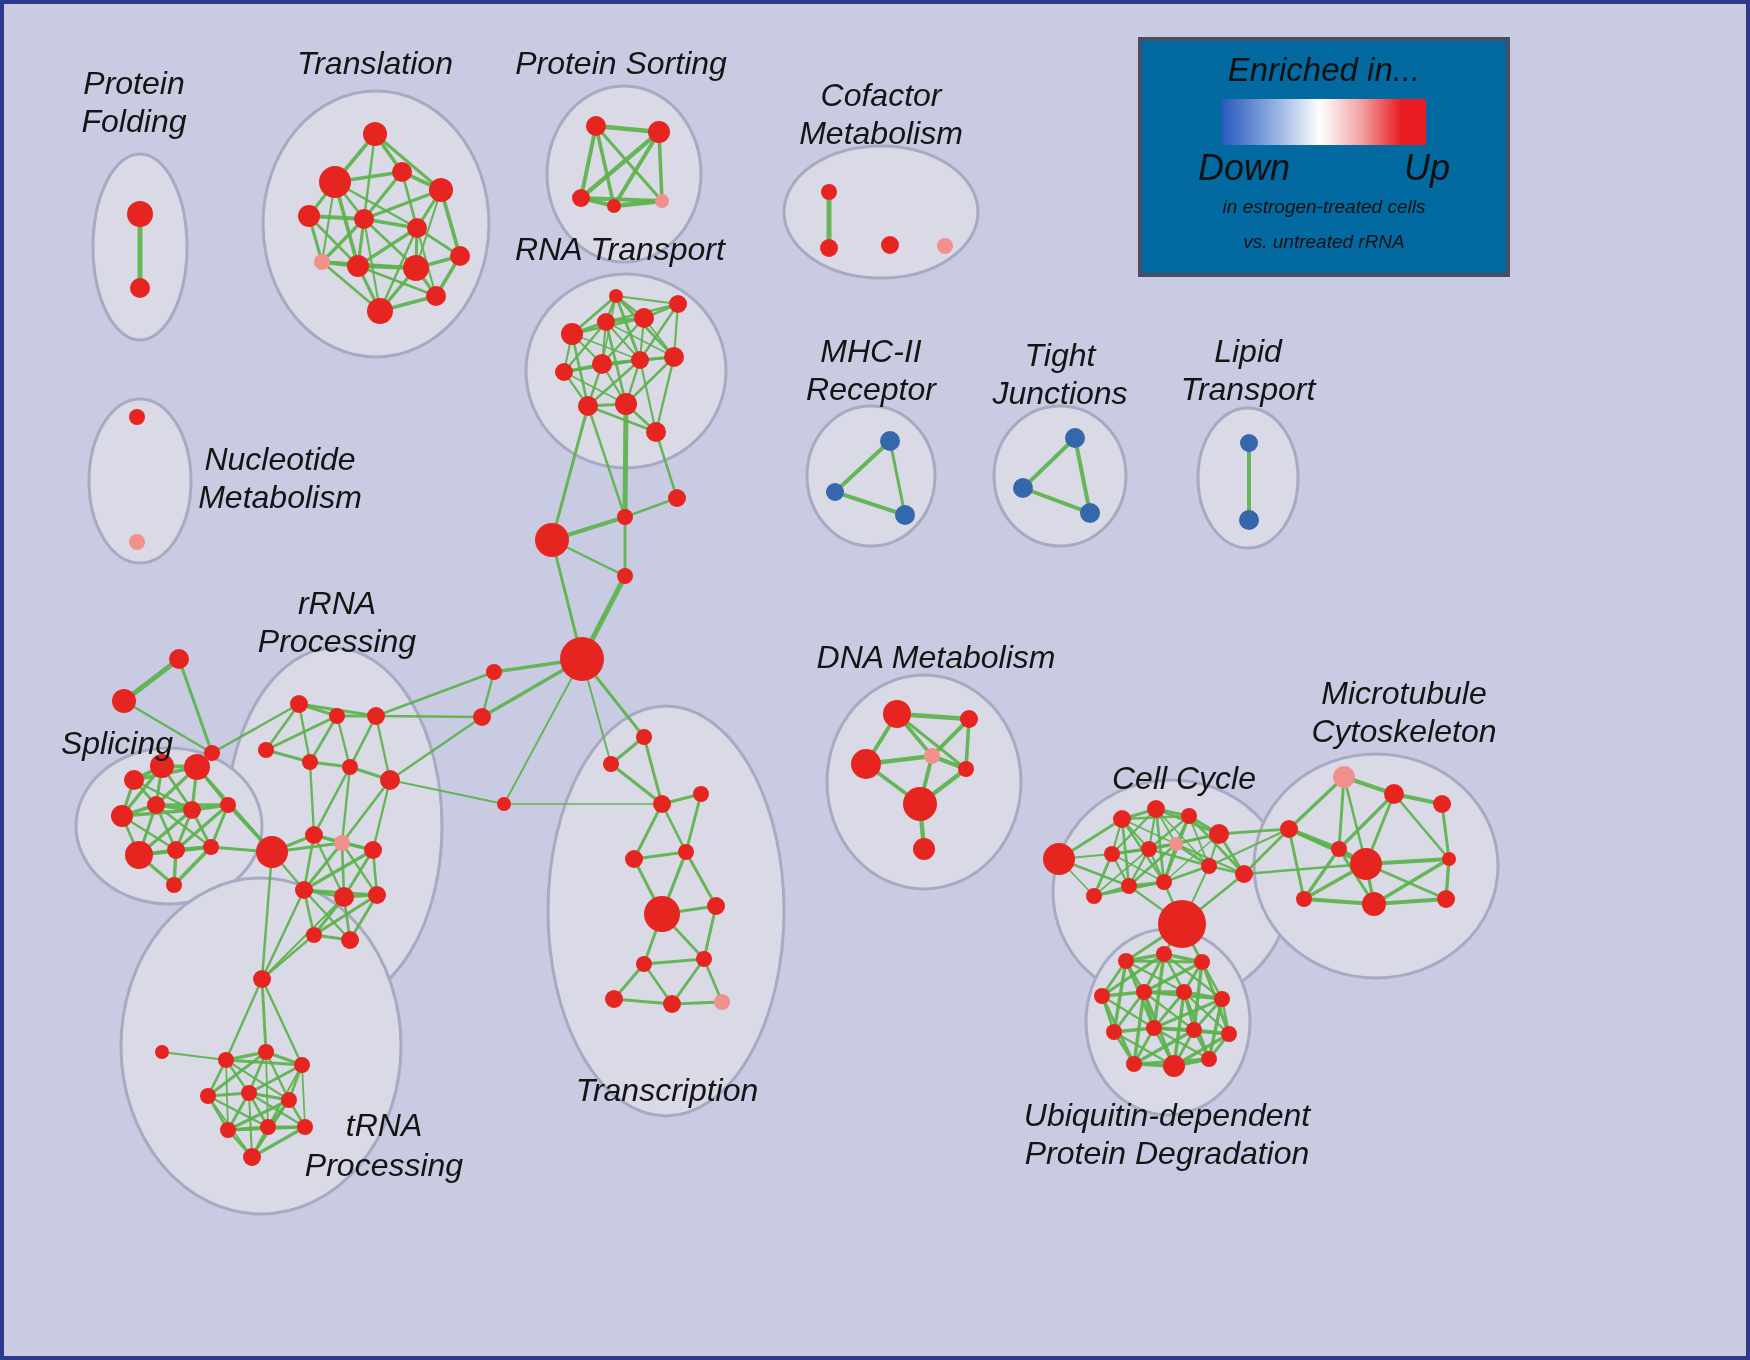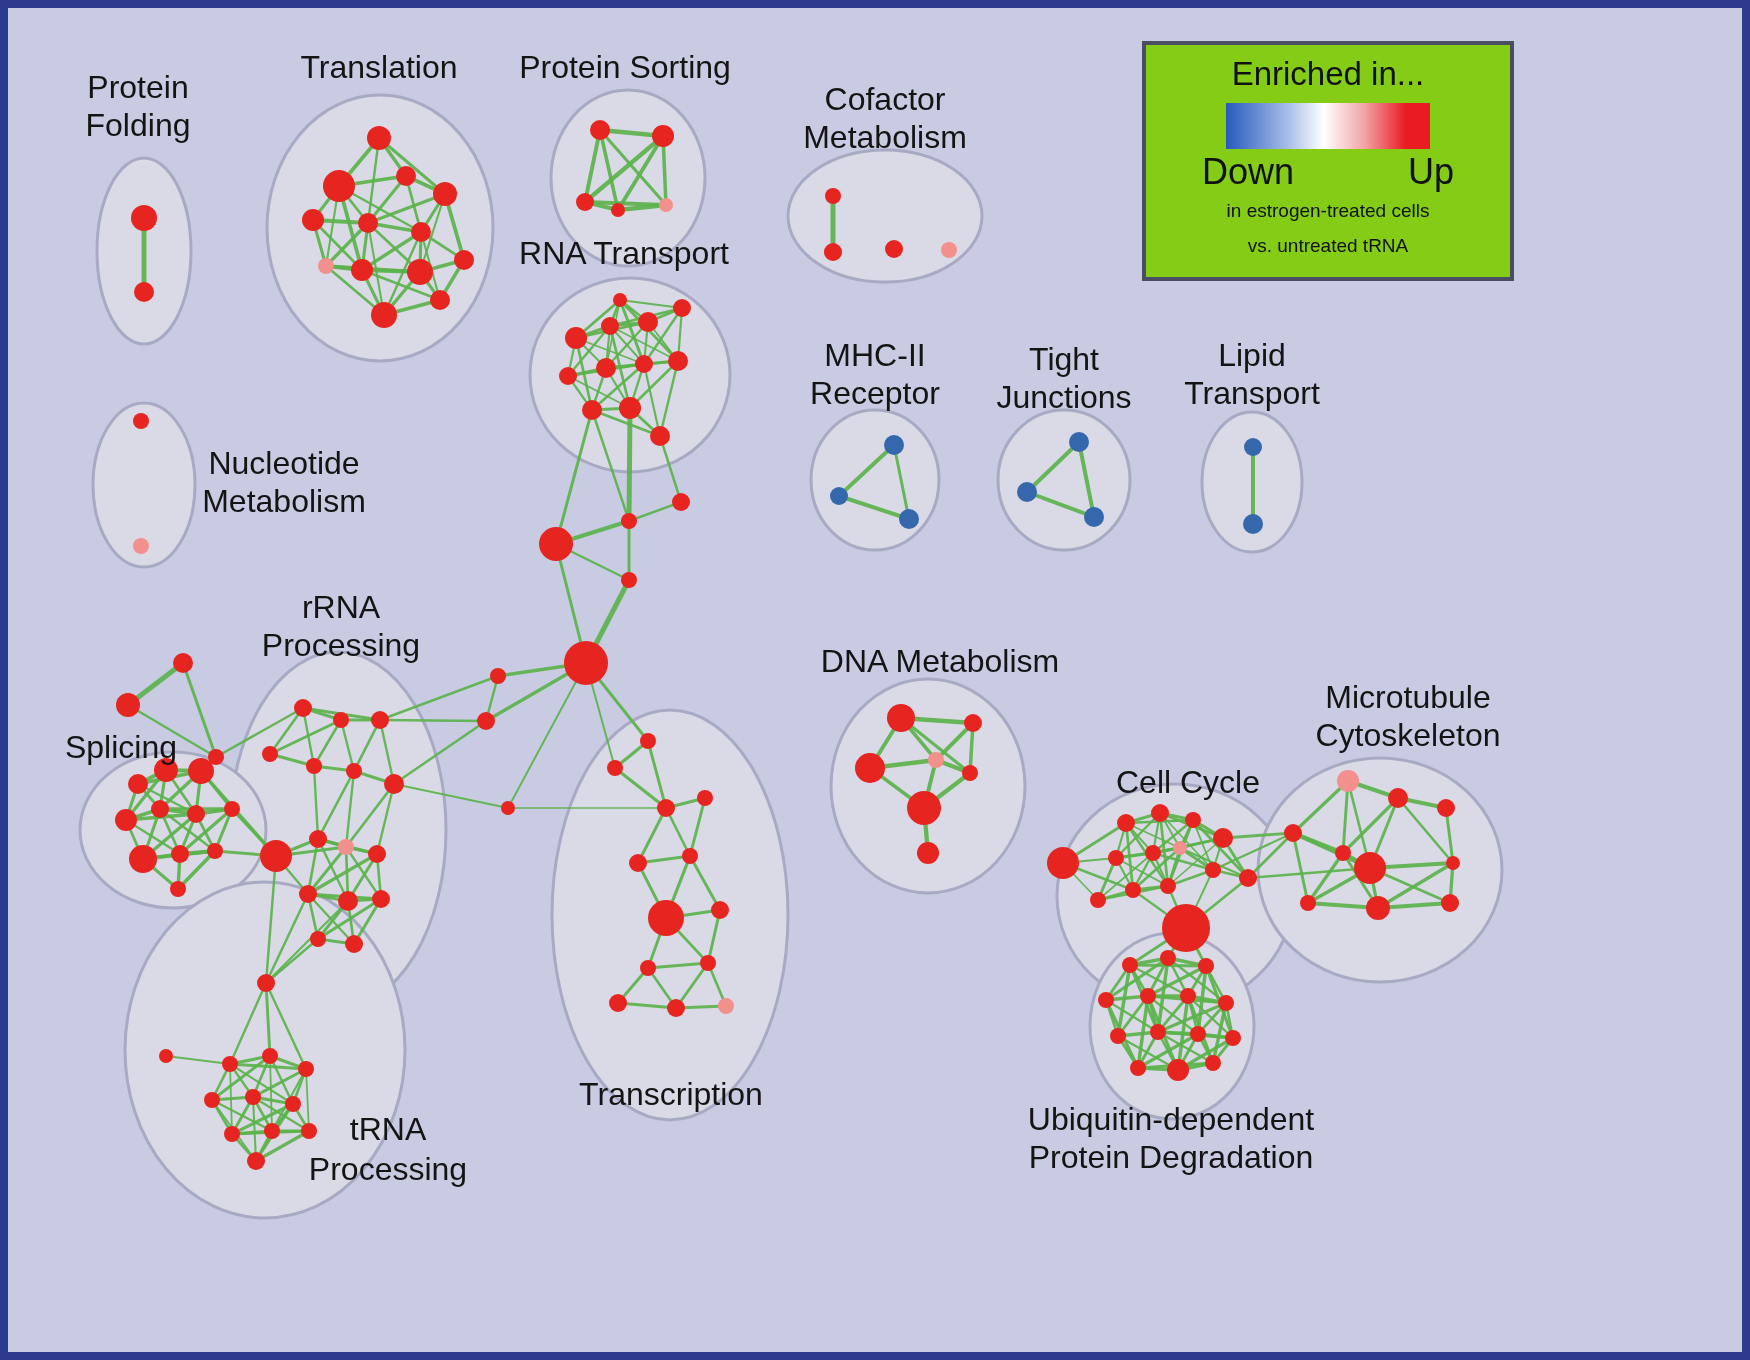--- a/index.html
+++ b/index.html
@@ -1,16 +1,16 @@
 <!DOCTYPE html>
 <html><head>
 <meta charset="utf-8">
 <style>
   html,body{margin:0;padding:0;background:#ffffff;font-family:"Liberation Sans",sans-serif;}
-  .figure{position:relative;width:1750px;height:1360px;box-sizing:border-box;border:8px solid #8b5cf6;overflow:hidden;}
+  .figure{position:relative;width:1750px;height:1360px;box-sizing:border-box;border:4px solid #8b5cf6;overflow:hidden;font-style:italic;}
   .figure svg{position:absolute;left:0;top:0;}
   .legend{position:absolute;left:1134px;top:33px;width:372px;box-sizing:border-box;
           border:4px solid #4a4e63;text-align:center;padding:10px 0 14px;}
   .legend-title{font-size:33px;color:#111;}
   .legend-gradient{width:204px;height:46px;margin:10px auto 2px;}
   .legend-ends{display:flex;justify-content:space-between;width:252px;margin:0 auto;font-size:36px;color:#111;}
   .legend-sub{font-size:19px;color:#111;line-height:35px;}
 </style>
 </head>
 <body>
@@ -639,23 +639,23 @@
         <text x="663" y="1097" text-anchor="middle" font-size="32" fill="#141414" font-family="&quot;Liberation Sans&quot;, sans-serif">Transcription</text>
         <text x="932" y="664" text-anchor="middle" font-size="32" fill="#141414" font-family="&quot;Liberation Sans&quot;, sans-serif">DNA Metabolism</text>
         <text x="1180" y="785" text-anchor="middle" font-size="32" fill="#141414" font-family="&quot;Liberation Sans&quot;, sans-serif">Cell Cycle</text>
         <text x="1400" y="700" text-anchor="middle" font-size="32" fill="#141414" font-family="&quot;Liberation Sans&quot;, sans-serif">Microtubule</text>
         <text x="1400" y="738" text-anchor="middle" font-size="32" fill="#141414" font-family="&quot;Liberation Sans&quot;, sans-serif">Cytoskeleton</text>
         <text x="1163" y="1122" text-anchor="middle" font-size="32" fill="#141414" font-family="&quot;Liberation Sans&quot;, sans-serif">Ubiquitin-dependent</text>
         <text x="1163" y="1160" text-anchor="middle" font-size="32" fill="#141414" font-family="&quot;Liberation Sans&quot;, sans-serif">Protein Degradation</text>
       </g>
     </svg>
 
-  <div class="legend" style="border-color: rgb(74, 78, 99); background: #84cc16;">
+  <div class="legend" style="border-color: rgb(74, 78, 99); background: #0369a1;">
     <div class="legend-title">Enriched in...</div>
     <div class="legend-gradient" style="background: linear-gradient(90deg, rgb(40, 89, 190) 0%, rgb(157, 182, 228) 28%, rgb(255, 255, 255) 48%, rgb(242, 163, 166) 68%, rgb(234, 28, 35) 88%);"></div>
     <div class="legend-ends">
       <span>Down</span>
       <span>Up</span>
     </div>
     <div class="legend-sub">in estrogen-treated cells</div>
-    <div class="legend-sub">vs. untreated tRNA</div>
+    <div class="legend-sub">vs. untreated rRNA</div>
   </div>
 </div>
 
 </body></html>

